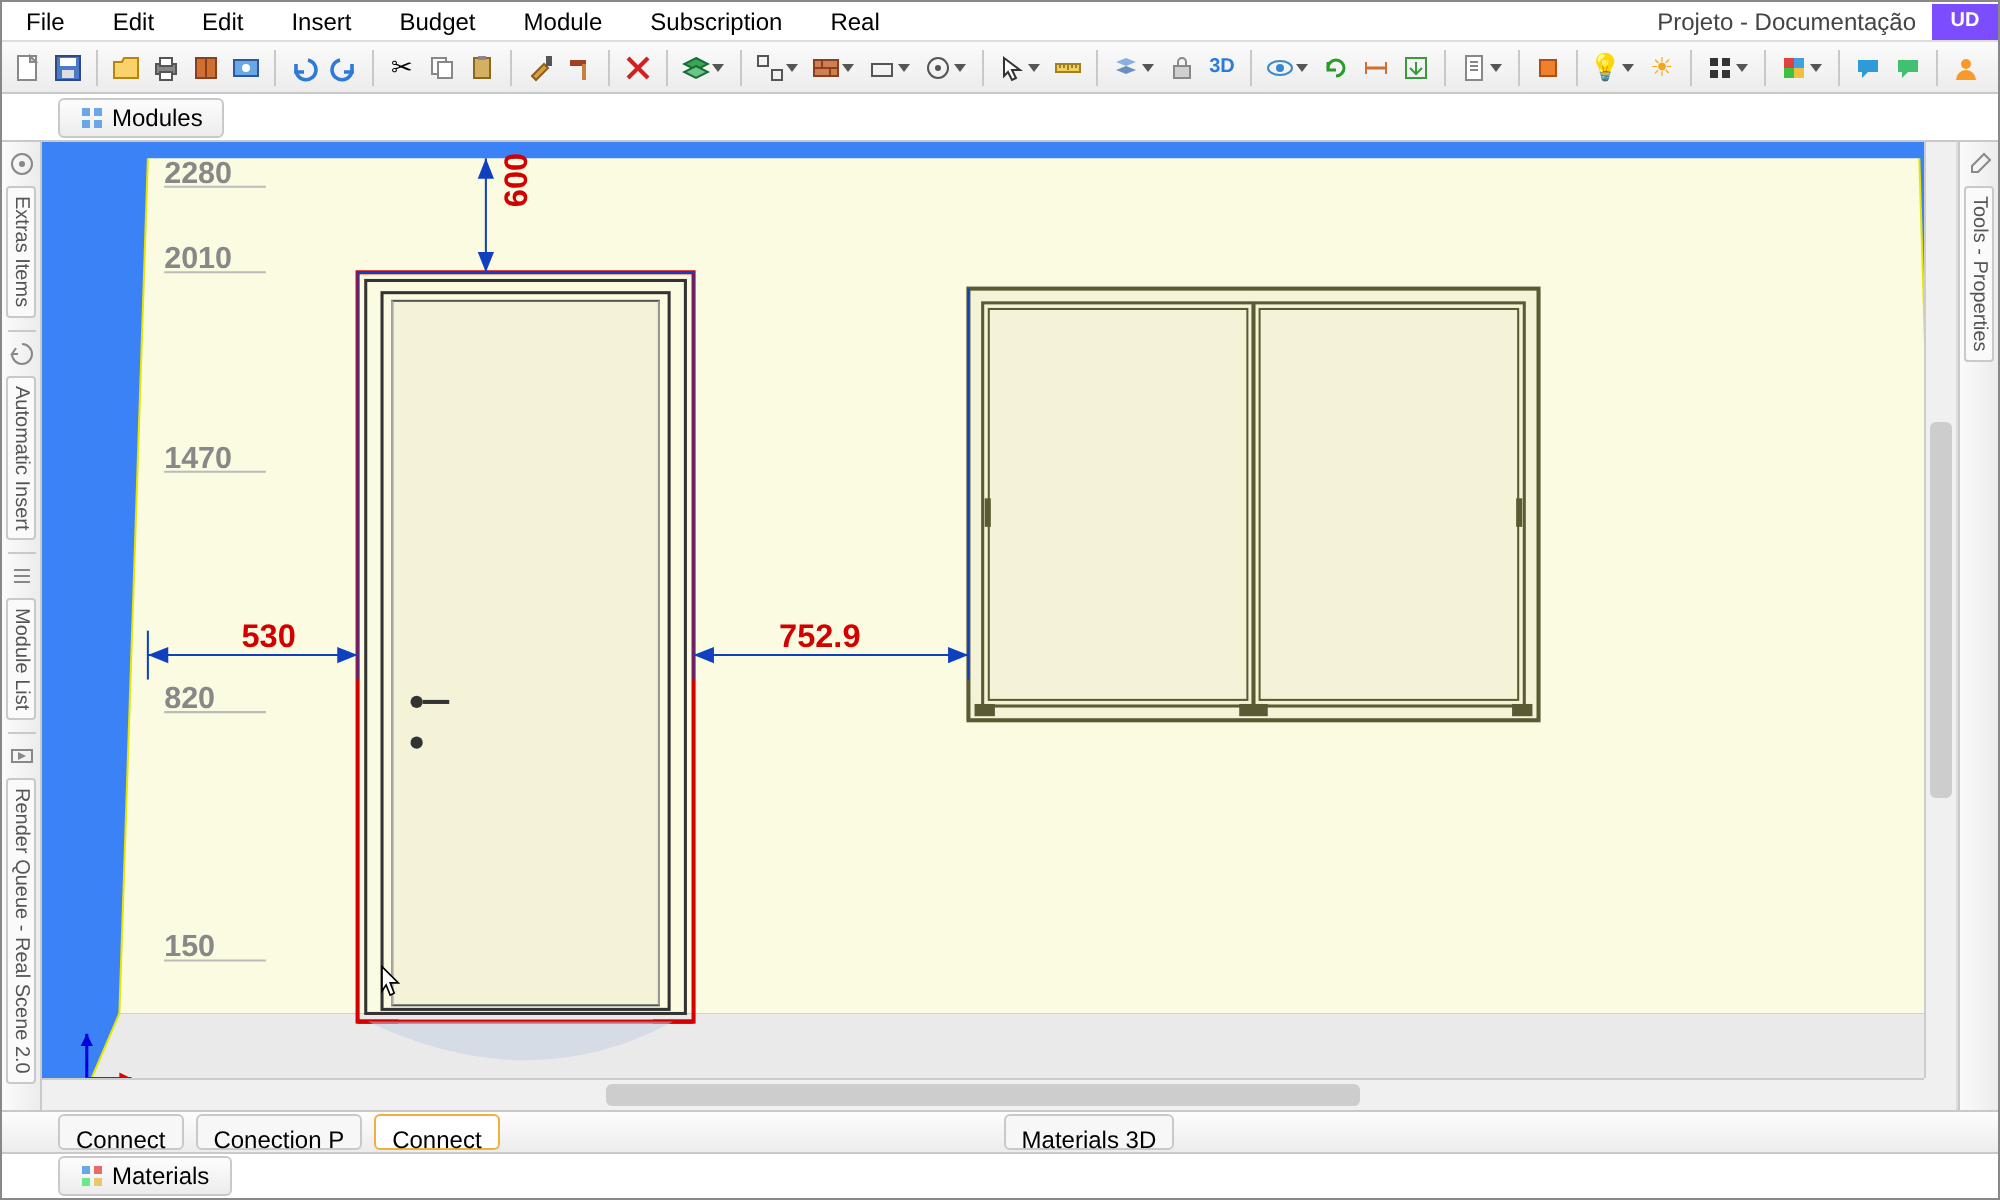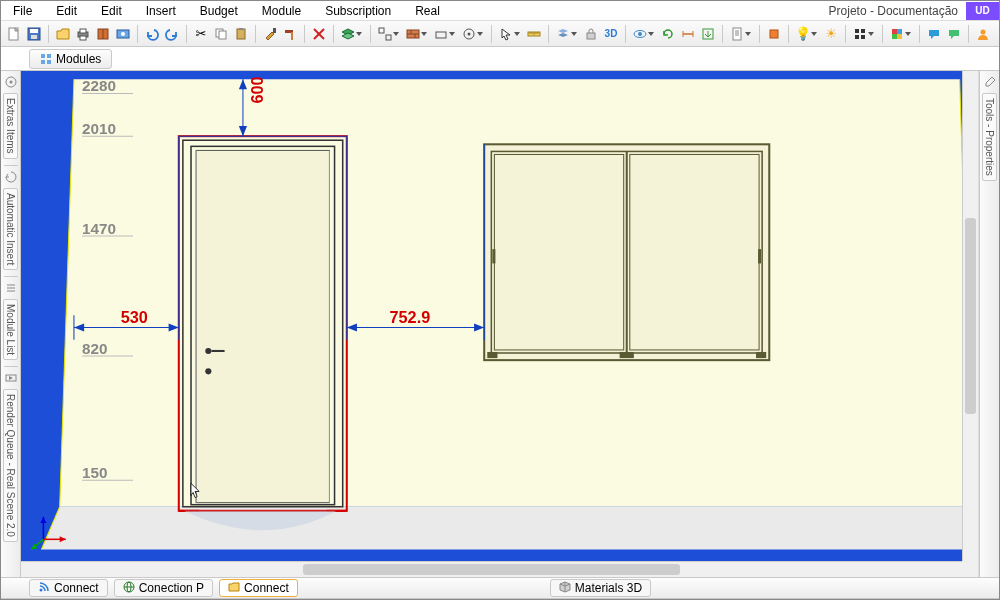--- a/index.html
+++ b/index.html
@@ -29,33 +29,33 @@
 .tab svg { width: 12px; height: 12px; }
 
 
 .main { flex: 1; display: flex; min-height: 0; position: relative; }
 .sidepanel { width: 20px; background: linear-gradient(90deg,#fbfbfb,#ececec); border-right: 1px solid #c9c9c9; display: flex; flex-direction: column; align-items: center; padding-top: 4px; gap: 2px; }
 .sidepanel.right { border-left: 1px solid #c9c9c9; border-right: none; }
 .sidepanel .vtab { writing-mode: vertical-lr; font-size: 10px; color: #555; padding: 4px 1px; border: 1px solid #c9c9c9; background: #fafafa; border-radius: 2px; margin-bottom: 2px; display: flex; align-items: center; gap: 4px;}
 .sidepanel .vicon { width: 14px; height: 14px; margin-bottom: 2px; }
 .sidepanel .vsep { height: 1px; width: 14px; background: #c9c9c9; margin: 2px 0; }
 
-.canvas-wrap { flex: 1; position: relative; background: #1d4ed8; border-right: 1px solid #ddd; }
+.canvas-wrap { flex: 1; position: relative; background: #3b82f6; border-right: 1px solid #ddd; }
 .canvas { position: absolute; inset: 0; }
 
 
 .hscroll { position: absolute; left: 0; right: 16px; bottom: 0; height: 16px; background: #f0f0f0; border-top: 1px solid #ccc; display: flex; align-items: center; }
 .hscroll .thumb { position: absolute; left: 30%; width: 40%; top: 2px; bottom: 2px; background: #cdcdcd; border-radius: 3px; }
 .vscroll { position: absolute; top: 0; bottom: 16px; right: 0; width: 16px; background: #f0f0f0; border-left: 1px solid #ccc; }
 .vscroll .thumb { position: absolute; top: 30%; height: 40%; left: 2px; right: 2px; background: #cdcdcd; border-radius: 3px; }
 .scroll-corner { position: absolute; right: 0; bottom: 0; width: 16px; height: 16px; background: #f0f0f0; }
 
 
 .bottom-tabs { height: 22px; border-top: 1px solid #c9c9c9; border-bottom: 1px solid #c9c9c9; background: linear-gradient(#fdfdfd,#ececec); display: flex; align-items: center; padding-left: 28px; gap: 6px; }
-.bottom-tabs .btab { display: flex; align-items: flex-start; gap: 4px; padding: 1px 8px; border: 1px solid #c9c9c9; border-radius: 3px; background: #f7f7f7; height: 18px; }
+.bottom-tabs .btab { display: flex; align-items: center; gap: 4px; padding: 1px 8px; border: 1px solid #c9c9c9; border-radius: 3px; background: #f7f7f7; height: 18px; flex-direction: column; }
 .bottom-tabs .btab.active { border-color: #f0b040; background: #fff; }
 .bottom-tabs .gap { width: 240px; }
 .bottom-tabs svg { width:12px; height:12px; }
 
 
 .materials-row { height: 22px; background: #fff; display: flex; align-items: center; padding-left: 28px; }
 
 
 .wall-bg { fill: #fafbe0; }
 .floor-bg { fill: #eaeaea; }
@@ -516,14 +516,25 @@
     <div class="gap"></div>
     <div class="btab">
       <svg viewBox="0 0 12 12">
           <path d="M6 1 L11 3 L11 9 L6 11 L1 9 L1 3 Z" fill="#d0d0d0" stroke="#888"></path>
           <path d="M6 1 L6 11 M1 3 L6 5 L11 3" fill="none" stroke="#888"></path>
         </svg>
       <span>Materials 3D</span>
     </div>
   </div>
 
+  <div class="materials-row">
+    <div class="tab">
+      <svg viewBox="0 0 12 12">
+          <rect x="1" y="1" width="4" height="4" fill="#6aa7e8"></rect>
+          <rect x="7" y="1" width="4" height="4" fill="#e86a6a"></rect>
+          <rect x="1" y="7" width="4" height="4" fill="#6ae88a"></rect>
+          <rect x="7" y="7" width="4" height="4" fill="#e8c86a"></rect>
+        </svg>
+      <span>Materials</span>
+    </div>
+  </div>
 
 </div>
 
 </body></html>

